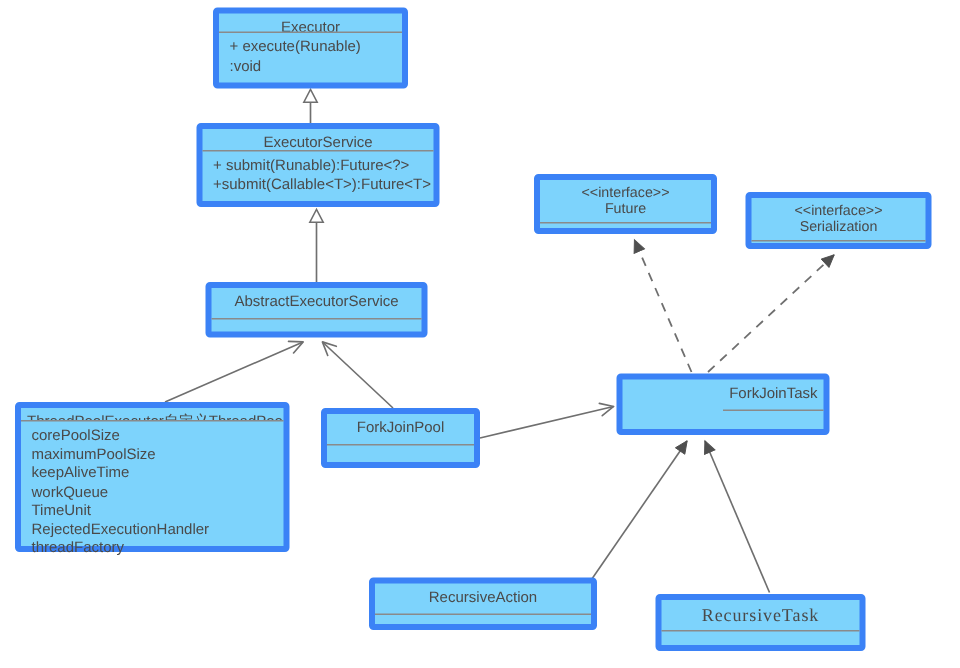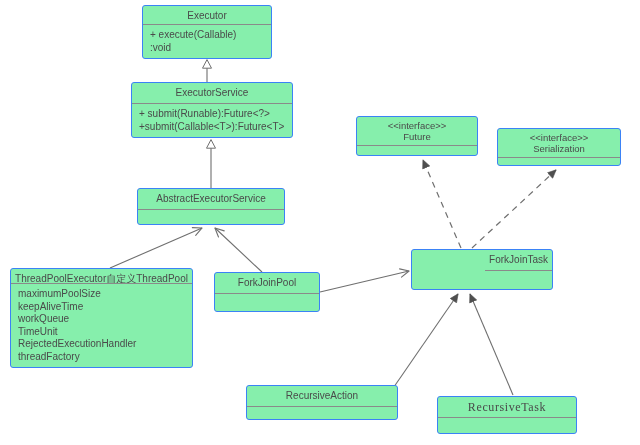--- a/index.html
+++ b/index.html
@@ -26,23 +26,23 @@
     position: absolute;
     left: 0;
     top: 0;
     width: 640px;
     height: 445px;
     pointer-events: none;
   }
   .uml-class {
     position: absolute;
     box-sizing: border-box;
-    border: 1px solid #3b82f6;
+    border: 4px solid #3b82f6;
     border-radius: 3px;
-    background: #86efac;
+    background: #7dd3fc;
     display: flex;
     flex-direction: column;
   }
   .uml-header {
     box-sizing: border-box;
     text-align: center;
     font-size: 10px;
     line-height: 12px;
     padding: 4px 4px 4px 4px;
     color: #4a4a4a;
@@ -142,41 +142,42 @@
     </g>
 
     <g>
       <line x1="513" y1="395" x2="470" y2="294" stroke="#6f6f6f" stroke-width="1.1" marker-end="url(#solidTri)"></line>
     </g>
   </svg>
 
   <div class="uml-class" id="box-executor">
     <div class="uml-header">Executor</div>
     <div class="uml-body">
-      <span class="member">+ execute(Callable)</span>
+      <span class="member">+ execute(Runable)</span>
       <span class="member">:void</span>
     </div>
   </div>
 
   <div class="uml-class" id="box-abstractexecutorservice">
     <div class="uml-header">AbstractExecutorService</div>
     <div class="uml-body empty"></div>
   </div>
 
   <div class="uml-class" id="box-executorservice">
     <div class="uml-header">ExecutorService</div>
     <div class="uml-body">
       <span class="member">+ submit(Runable):Future&lt;?&gt;</span>
       <span class="member">+submit(Callable&lt;T&gt;):Future&lt;T&gt;</span>
     </div>
   </div>
 
   <div class="uml-class" id="box-threadpoolexecutor">
     <div class="uml-header">ThreadPoolExecutor自定义ThreadPool</div>
     <div class="uml-body">
+      <span class="member">corePoolSize</span>
       <span class="member">maximumPoolSize</span>
       <span class="member">keepAliveTime</span>
       <span class="member">workQueue</span>
       <span class="member">TimeUnit</span>
       <span class="member">RejectedExecutionHandler</span>
       <span class="member">threadFactory</span>
     </div>
   </div>
 
   <div class="uml-class" id="box-forkjoinpool">

